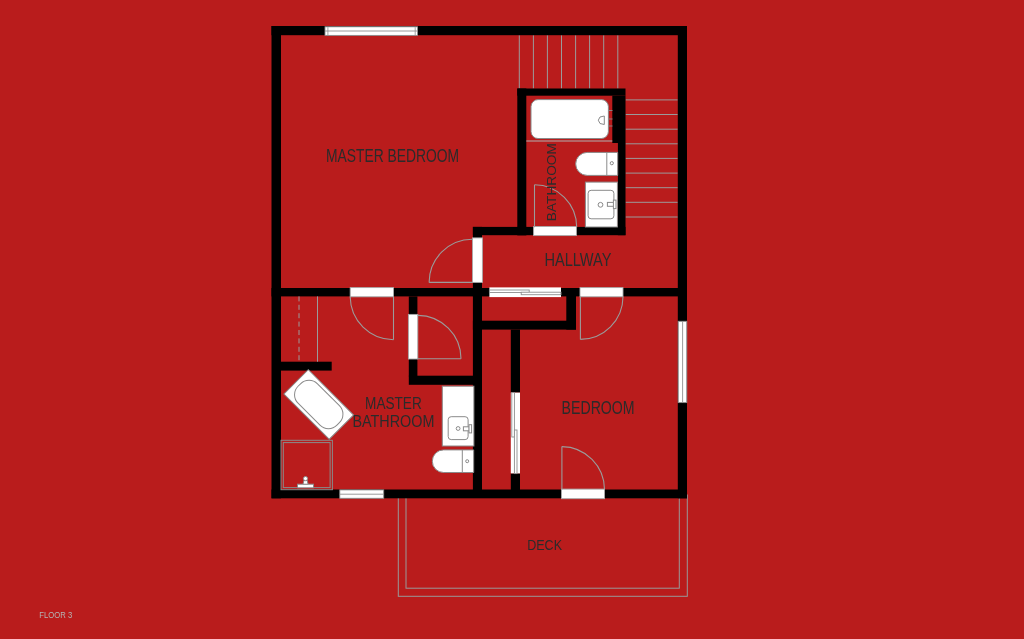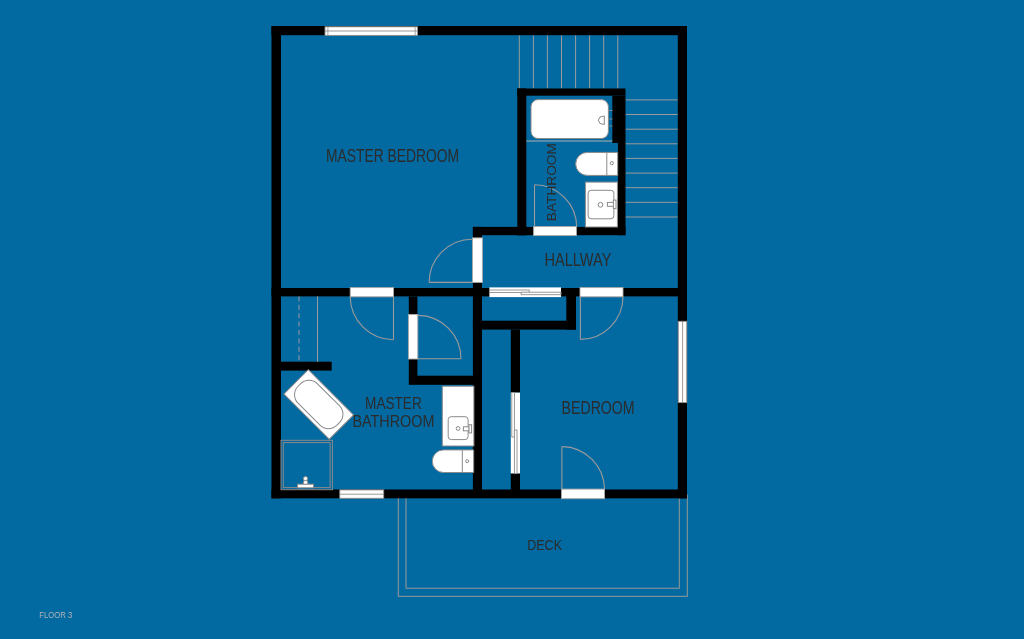--- a/index.html
+++ b/index.html
@@ -1,16 +1,16 @@
 <!DOCTYPE html>
 <html><head>
 <meta charset="utf-8">
 <style>
 html,body{margin:0;padding:0;background:#ffffff;}
-#page{position:relative;width:1024px;height:639px;background:#0369a1;overflow:hidden;}
+#page{position:relative;width:1024px;height:639px;background:#b91c1c;overflow:hidden;}
 svg{position:absolute;left:0;top:0;}
 text{font-family:"Liberation Sans",sans-serif;}
 </style>
 </head>
 <body>
 <div id="page">
 <svg width="1024" height="639" viewBox="0 0 1024 639">
 
   <g stroke="#9b9b9b" stroke-width="1">
     <line x1="519.3" y1="35.2" x2="519.3" y2="88.5"></line>

